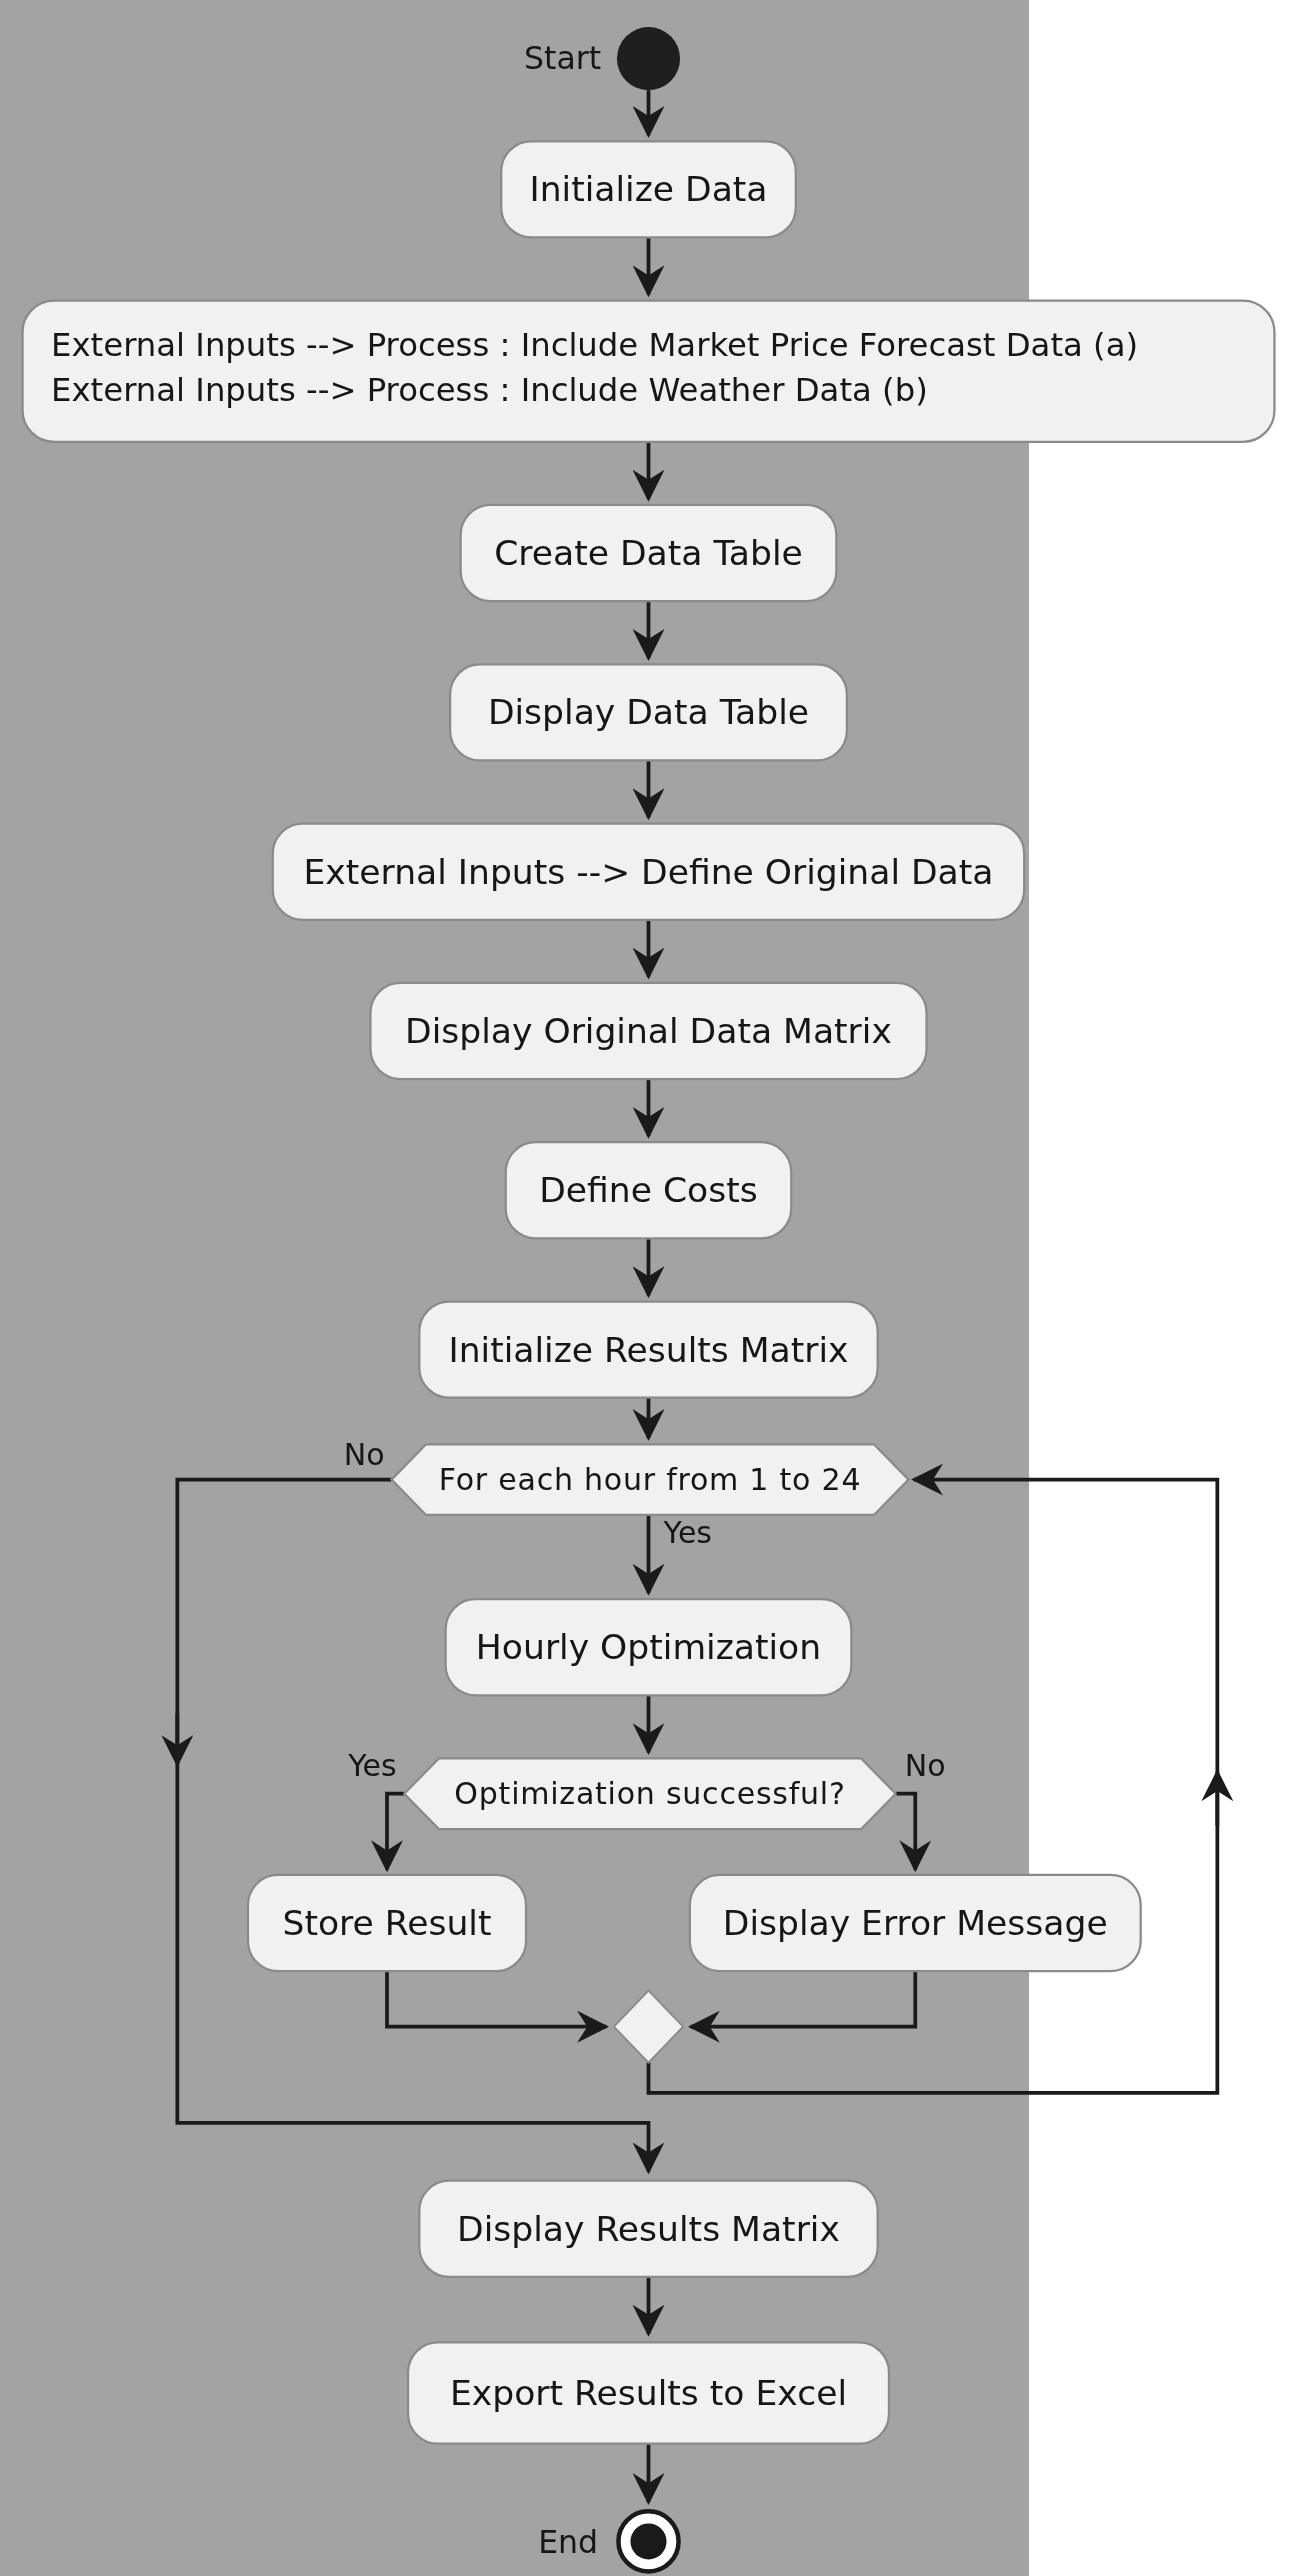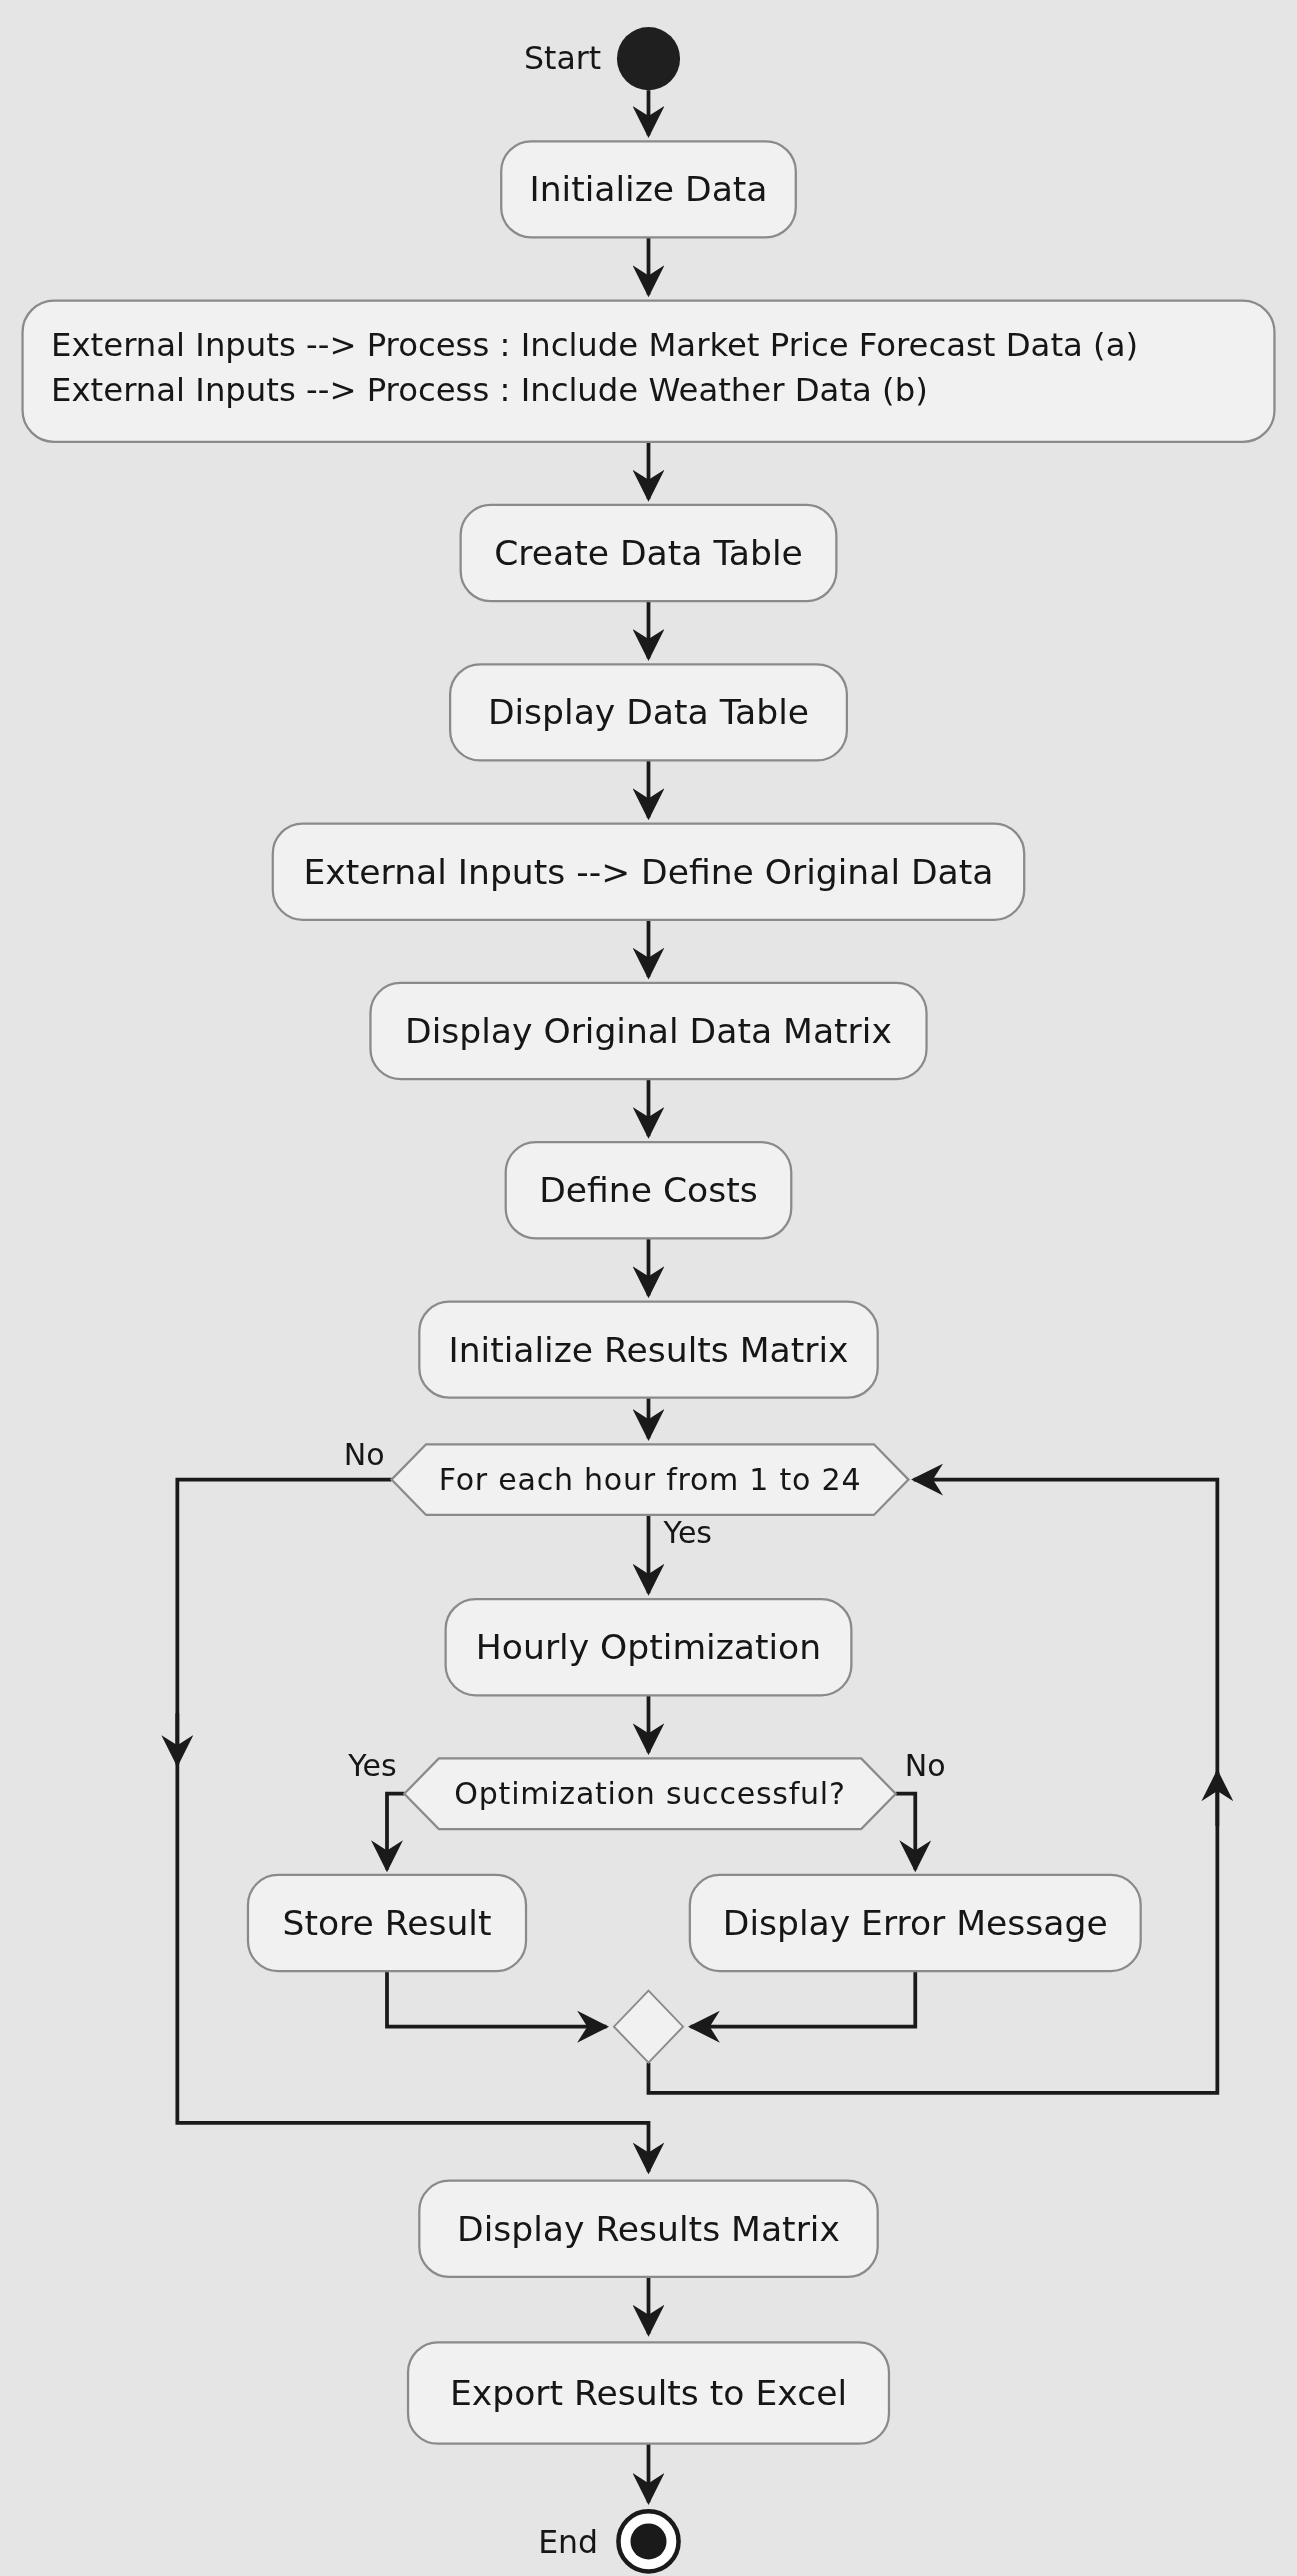--- a/index.html
+++ b/index.html
@@ -2,23 +2,23 @@
 <html style="font-size:12px"><head>
 <meta charset="utf-8">
 <style>
   html, body {
     margin: 0;
     padding: 0;
     background: #ffffff;
   }
   .canvas {
     position: relative;
-    width: 1297px;
+    width: 1029px;
     height: 2576px;
-    background: #e5e5e5;
+    background: #a3a3a3;
     font-family: "DejaVu Sans", sans-serif;
   }
   svg { display: block; }
 
   .edge {
     fill: none;
     stroke: #1a1a1a;
     stroke-width: 5;
   }
   .node-shape {

